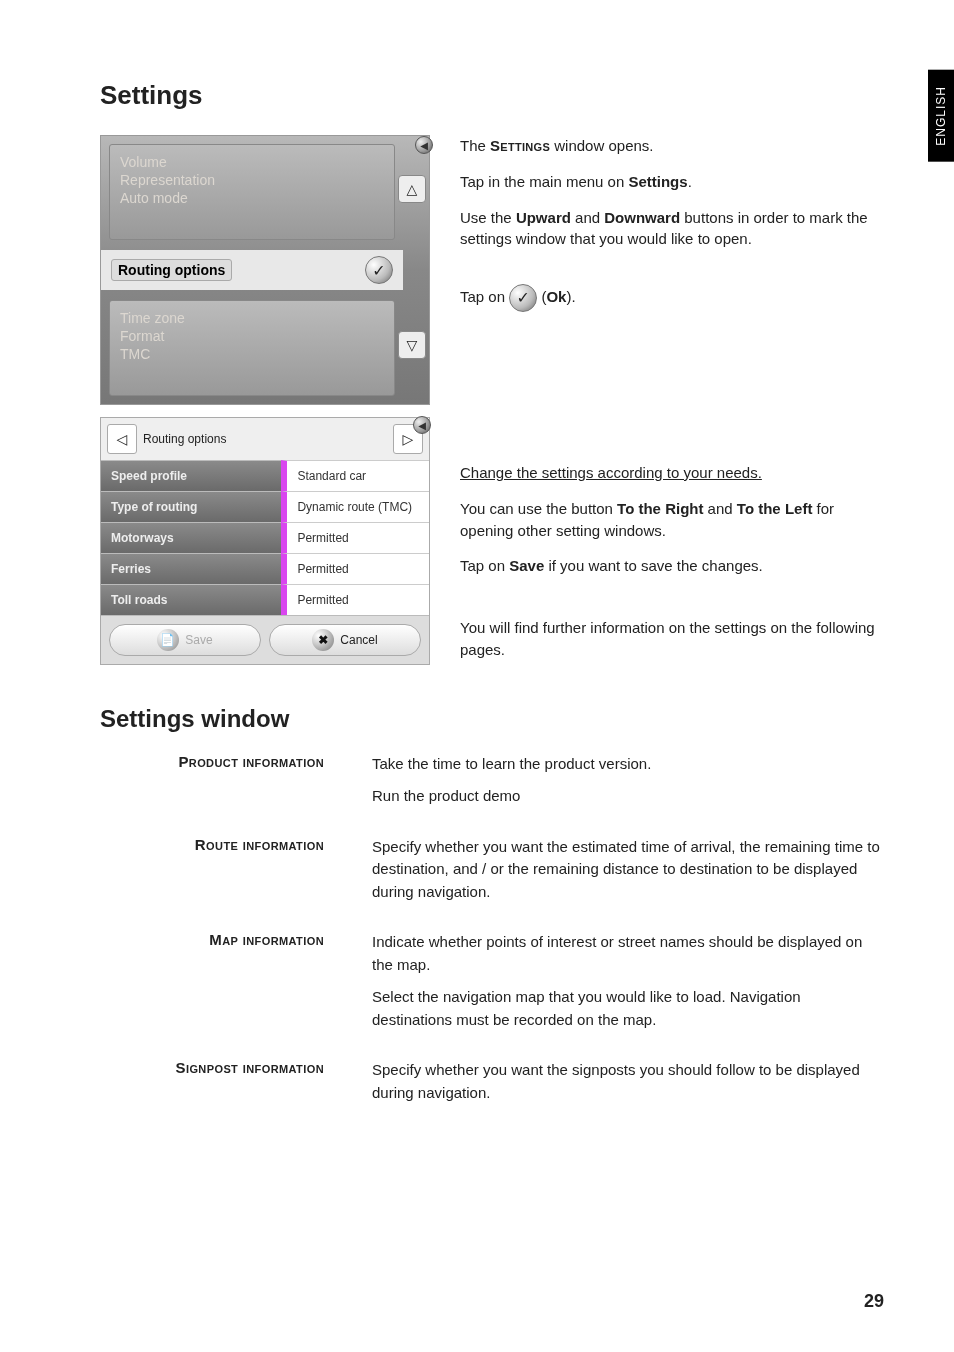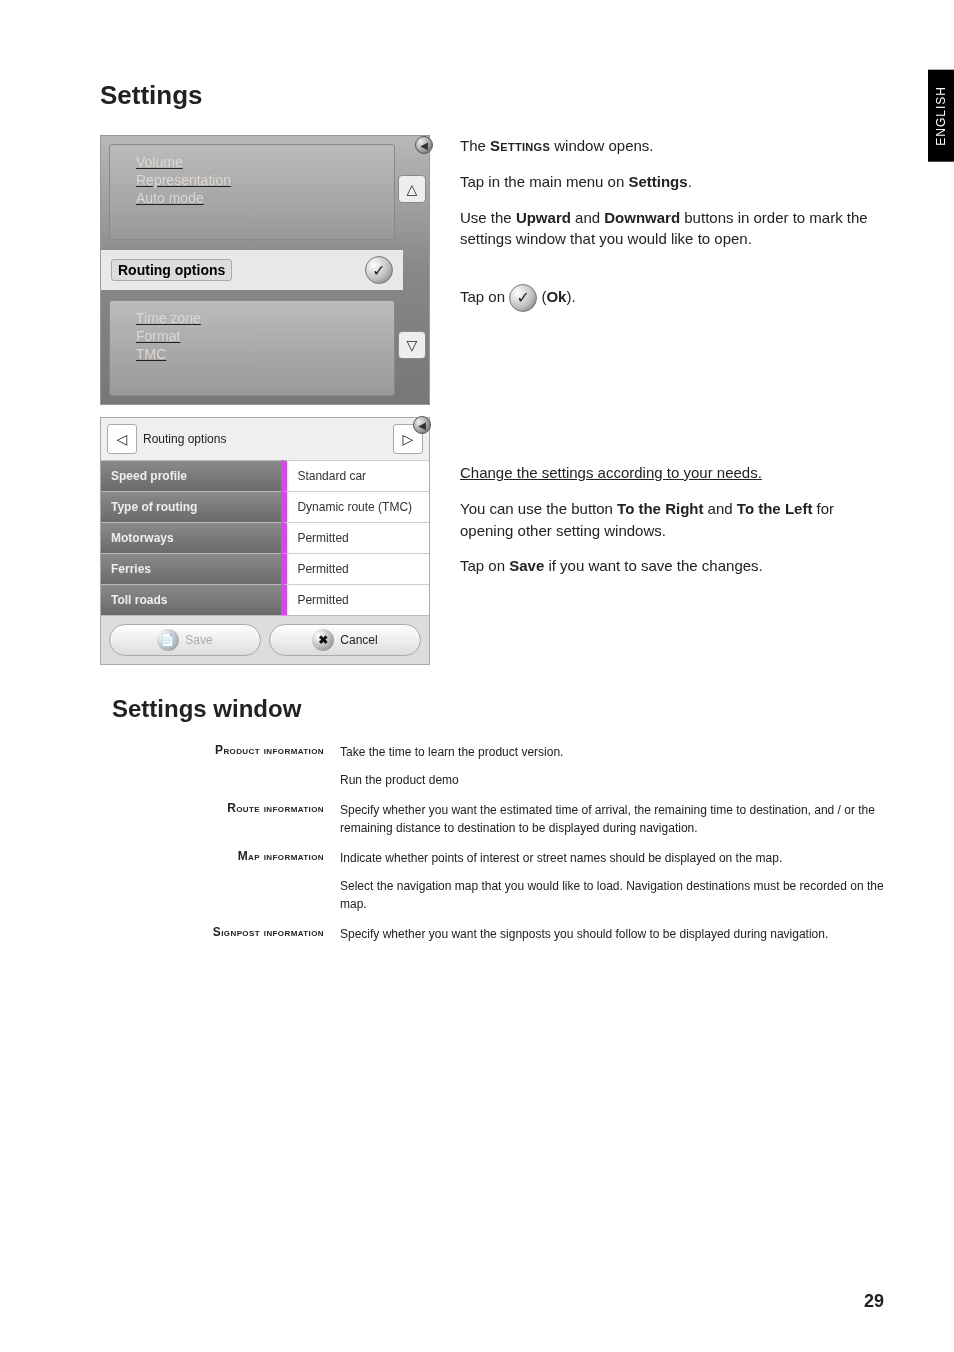--- a/index.html
+++ b/index.html
@@ -1,28 +1,28 @@
 <!DOCTYPE html>
 <html><head>
 <meta charset="utf-8">
 <style>
   * { box-sizing: border-box; margin: 0; padding: 0; }
   html, body { width: 954px; height: 1352px; font-family: Verdana, Arial, sans-serif; color: #222; background: #fff; }
   .page { position: relative; width: 954px; height: 1352px; padding: 80px 70px 40px 100px; }
   .lang-tab { position: absolute; top: 70px; right: 0; background: #000; color: #fff; padding: 16px 6px; writing-mode: vertical-rl; transform: rotate(180deg); font-size: 12px; letter-spacing: 1px; }
   h1 { font-size: 26px; font-weight: bold; margin-bottom: 24px; }
-  h2 { font-size: 24px; font-weight: bold; margin: 30px 12px 10px; }
+  h2 { font-size: 24px; font-weight: bold; margin: 30px 0 10px; }
   .two-col { display: flex; gap: 30px; }
   .left-col { width: 330px; flex: 0 0 330px; }
   .right-col { flex: 1; font-size: 15px; line-height: 1.45; }
   .right-col p { margin-bottom: 14px; }
 
   
   .screen1 { width: 330px; height: 270px; background: linear-gradient(#b8b8b8,#888,#777); border: 1px solid #999; position: relative; padding: 8px 34px 8px 8px; display:flex; flex-direction:column; gap:6px; }
-  .menu-group { background: linear-gradient(#bbb,#999); border:1px solid #888; border-radius:3px; padding:8px 26px; position: relative; flex:1;text-decoration:underline; }
+  .menu-group { background: linear-gradient(#bbb,#999); border:1px solid #888; border-radius:3px; padding:8px 10px; position: relative; flex:1; }
   .menu-dim { color: #dcd7d0; font-size: 14px; line-height:1.3; }
   .menu-sel { font-weight:bold; color:#000; font-size:14px; background:#ddd; padding:2px 6px; border:1px solid #aaa; border-radius:3px; display:inline-block; }
   .menu-row-selected { background:#e8e8e8; margin:4px -8px; padding:6px 10px; display:flex; align-items:center; justify-content:space-between; }
   .side-btn { position:absolute; right:-32px; width:28px; height:28px; background:#eee; border:1px solid #888; border-radius:4px; display:flex; align-items:center; justify-content:center; font-size:14px; }
   .ok-ball { width:28px; height:28px; border-radius:50%; background: radial-gradient(circle at 30% 30%, #fff, #bbb 60%, #666); display:inline-flex; align-items:center; justify-content:center; font-size:16px; vertical-align:middle; border:1px solid #777;}
   .corner-orb { position:absolute; top:0; right:-4px; width:18px; height:18px; border-radius:50%; background: radial-gradient(circle at 30% 30%, #eee, #999 60%, #555); border:1px solid #555; display:flex; align-items:center; justify-content:center; font-size:10px; color:#333;}
 
   
   .screen2 { width: 330px; background:#efefef; border:1px solid #aaa; position:relative; margin-top:12px; }
   .s2-header { display:flex; align-items:center; gap:6px; padding:6px 6px; }
@@ -32,21 +32,21 @@
   .s2-label { width:55%; background:linear-gradient(#8a8a8a,#6a6a6a); color:#eee; font-size:12px; font-weight:bold; padding:8px 10px; border-top:1px solid #bbb; }
   .s2-value { width:45%; background:#fff; color:#333; font-size:12px; padding:8px 10px; border-top:1px solid #ccc; border-left:6px solid #d946ef; }
   .s2-footer { display:flex; gap:8px; padding:8px; background:#ddd; border-top:1px solid #bbb; }
   .pill-btn { flex:1; display:flex; align-items:center; justify-content:center; gap:6px; height:32px; background: linear-gradient(#fff,#ddd); border:1px solid #aaa; border-radius:16px; font-size:12px; }
   .ball { width:22px; height:22px; border-radius:50%; display:flex; align-items:center; justify-content:center; font-size:12px; }
   .ball-grey { background: radial-gradient(circle at 30% 30%, #fff, #bbb 60%, #888); color:#777; }
   .ball-red { background: radial-gradient(circle at 30% 30%, #fff, #ccc 40%, #777); color:#111; font-weight:bold; }
 
   
   .defs { margin-top: 20px; }
-  .def-row { display:flex; margin-top:2px; font-size:12px; }
+  .def-row { display:flex; margin-top:18px; font-size:15px;gap:32px; }
   .def-term { width:240px; text-align:right; padding-right:16px; font-weight:bold; font-variant: small-caps; letter-spacing:0.4px; }
   .def-desc { flex:1; line-height:1.5; }
   .def-desc p { margin-bottom:10px; }
   .page-num { position:absolute; bottom:40px; right:70px; font-size:18px; font-weight:bold; }
   .inline-ok { display:inline-flex; align-items:center; vertical-align:middle; }
   .smallcaps { font-variant: small-caps; letter-spacing:0.3px; }
 </style>
 </head>
 <body>
 
@@ -135,20 +135,21 @@
           </span><span> (</span><b>Ok</b><span>).</span>
       </p>
 
       <p style="margin-top:150px;text-decoration:underline;">Change the settings according to your needs.</p>
       <p>
         <span>You can use the button </span><b>To the Right</b><span> and </span><b>To the Left</b><span> for opening other setting windows.</span>
       </p>
       <p>
         <span>Tap on </span><b>Save</b><span> if you want to save the changes.</span>
       </p>
+      <p style="margin-top:40px;">You will find further information on the settings on the following pages.</p>
     </div>
   </div>
 
   <h2>Settings window</h2>
 
   <div class="defs">
     <div class="def-row">
       <div class="def-term">Product information</div>
       <div class="def-desc">
         <p>Take the time to learn the product version.</p>

